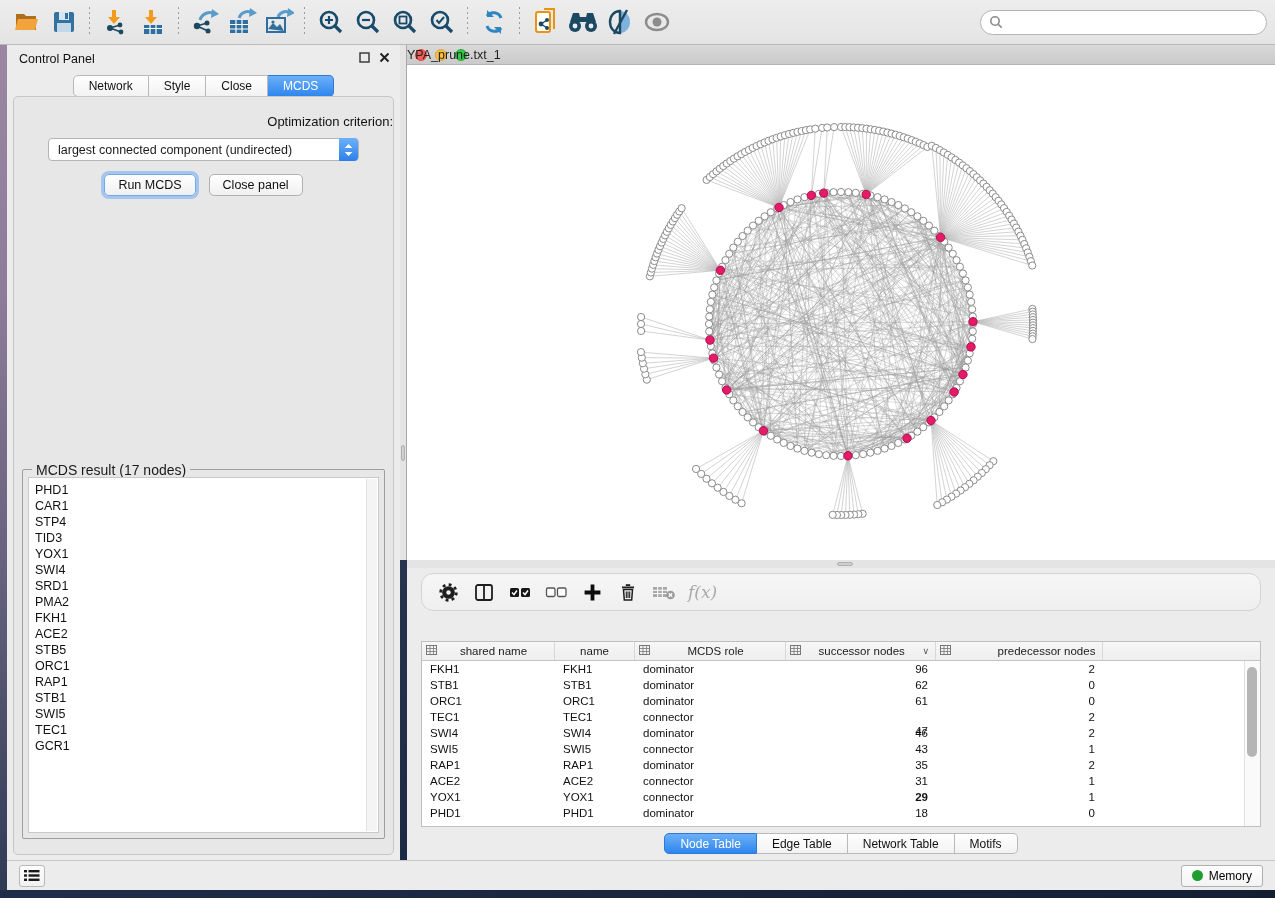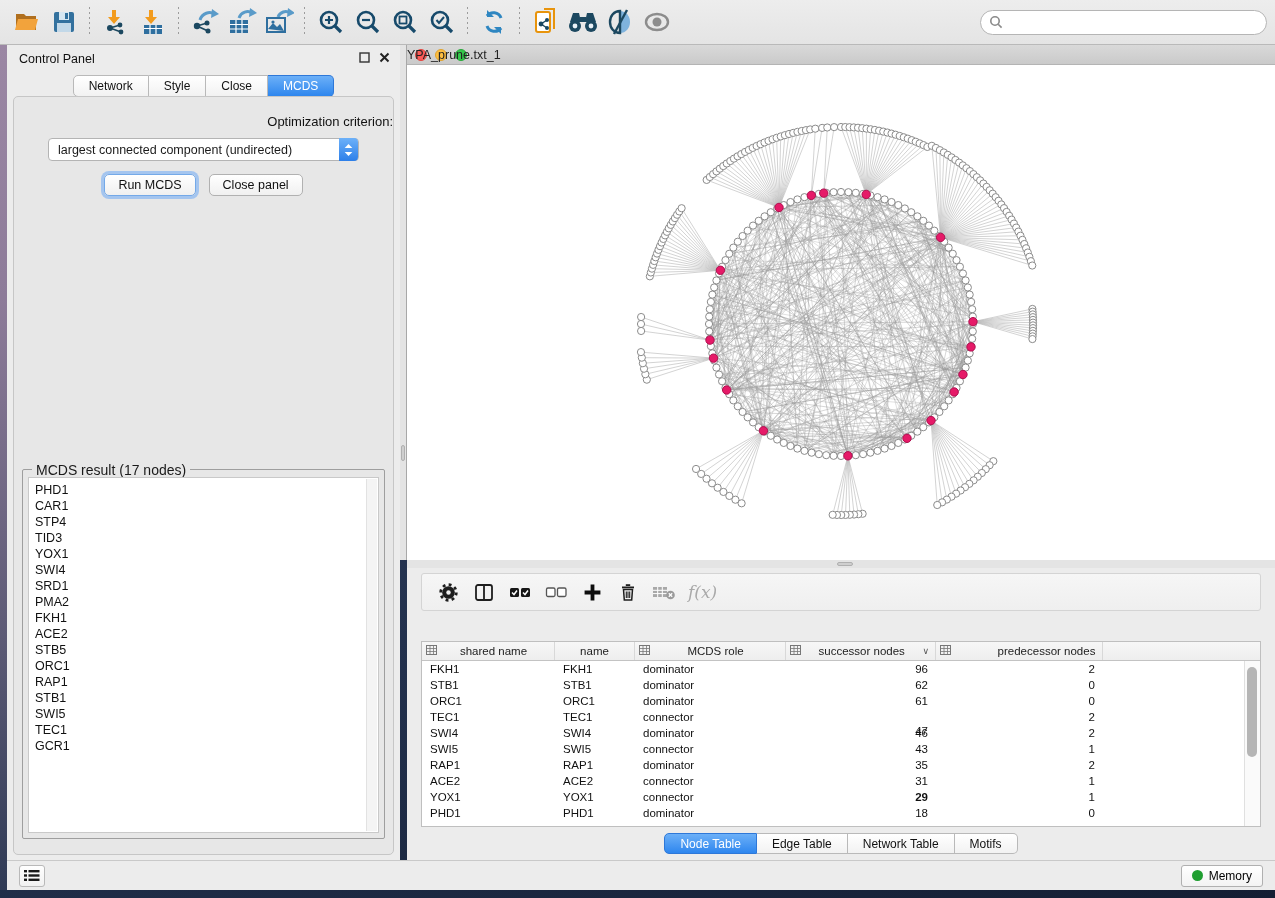--- a/index.html
+++ b/index.html
@@ -75,21 +75,21 @@
   .light { width:12px; height:12px; border-radius:50%; }
   .light.red { background:#fc5b57; border:1px solid #e2463f; }
   .light.yellow { background:#fdbe41; border:1px solid #e0a32e; }
   .light.green { background:#34c84a; border:1px solid #2aa83b; }
   .net-title { position:absolute; left:0; right:0; text-align:left; font-size:12.5px; color:#222; }
   .net-canvas { width:100%; height:494px; display:block; background:#fff; }
 
   
   .table-panel { position:absolute; left:407px; top:568px; right:0; height:292px; background:#ececec; z-index:2; }
   .tp-toolbar { margin:5px 14px 0 14px; height:38px; background:linear-gradient(#f6f6f6,#efefef);
-                border:1px solid #d4d4d4; border-radius:3px; display:flex; align-items:center; padding:0 8px; }
+                border:1px solid #d4d4d4; border-radius:12px; display:flex; align-items:center; padding:0 8px; }
   .tp-btn { width:36px; height:30px; display:flex; align-items:center; justify-content:center; }
   .fx-label { font-family:"DejaVu Serif", serif; font-style:italic; font-size:17px; color:#a9a9a9; margin-left:6px; }
   .node-table { position:absolute; left:14px; right:14px; top:73px; height:186px; background:#fff;
                 border:1px solid #bfbfbf; overflow:hidden; }
   .nt-header { display:flex; height:19px; background:linear-gradient(#f7f7f7,#eeeeee); border-bottom:1px solid #c3c3c3; }
   .nt-th { display:flex; align-items:center; border-right:1px solid #d8d8d8; padding:0 4px; position:relative; }
   .nt-th .th-label { flex:1; text-align:center; font-size:11.5px; color:#222; }
   .nt-th .sort-chevron { font-size:9px; color:#555; margin-right:2px; }
   .nt-body { position:absolute; top:19px; left:0; right:16px; bottom:0; overflow:hidden; }
   .nt-row { display:flex; height:16px; align-items:center; }

